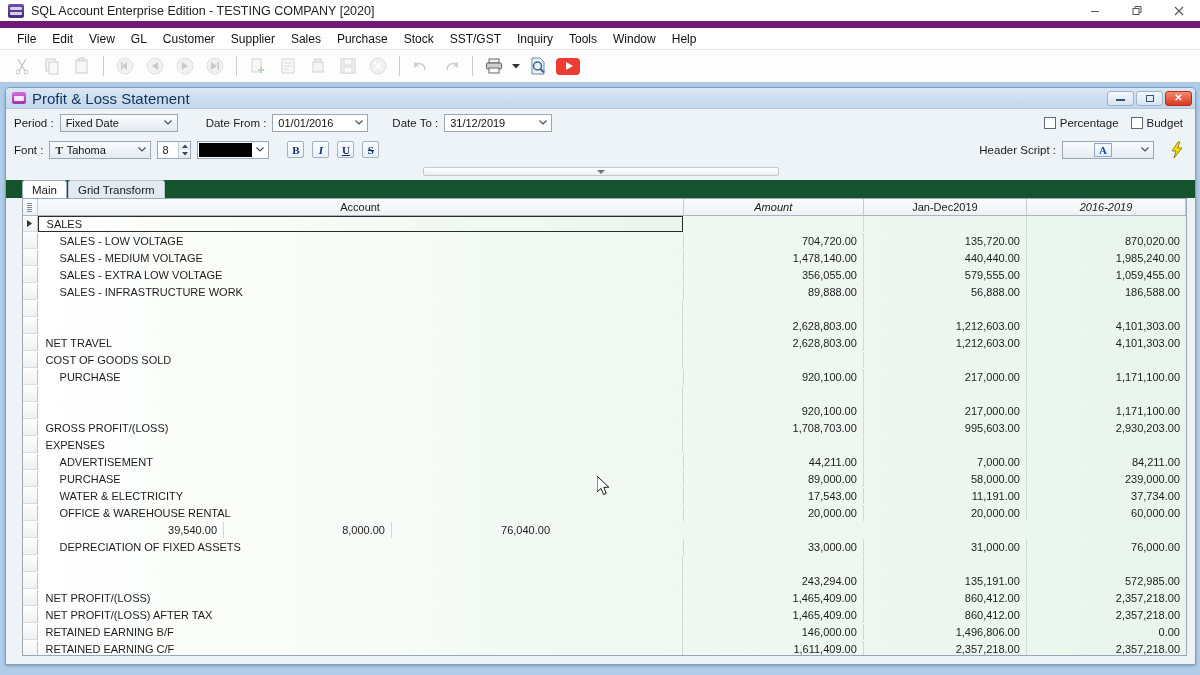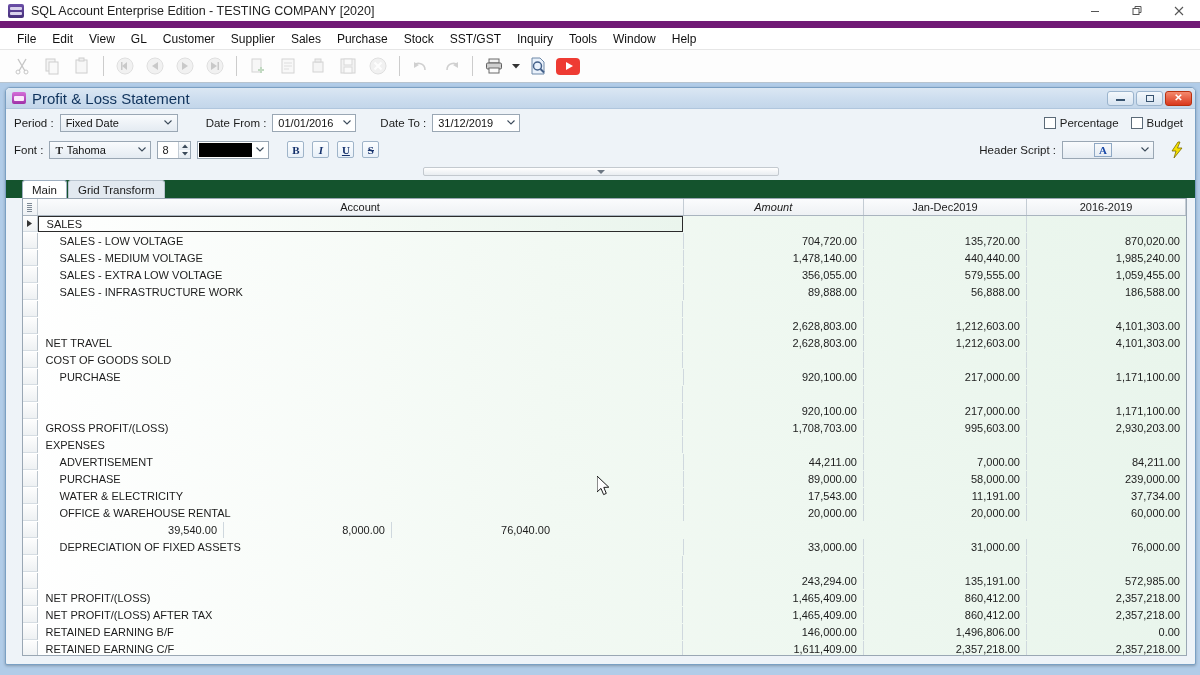--- a/index.html
+++ b/index.html
@@ -266,21 +266,21 @@
     overflow: hidden; white-space: nowrap;
   }
   .gh-ind { width: 15px; justify-content: center; }
   .gh-ind .grip {
     width: 5px; height: 9px;
     background: repeating-linear-gradient(to bottom, #7e8a96 0 1px, transparent 1px 2px);
   }
   .col-account { width: 666px; }
   .col-amount  { width: 186px; font-style: italic; }
   .col-jan     { width: 168px; }
-  .col-2016    { width: 164px; }
+  .col-2016    { width: 164px; font-style: italic; }
 
   .grid-body { flex: 1; position: relative; overflow: hidden; }
   .row {
     height: 17px; display: flex;
     font-size: 11px;
     background: linear-gradient(to right, #ffffff 0%, #f2f9f3 45%, #e9f5ec 100%);
     border-bottom: 1px solid transparent;
   }
   .row .cell {
     display: flex; align-items: center;
@@ -508,30 +508,30 @@
         <span class="lbl">Period :</span>
         <div class="combo" style="width:118px">
           <span class="cval">Fixed Date</span>
           <span class="chev">
               <svg width="8" height="5" viewBox="0 0 8 5">
                 <polyline points="0.5,0.5 4,4 7.5,0.5" fill="none" stroke="#3b4a5a" stroke-width="1.1"></polyline>
               </svg>
             </span>
         </div>
         <span class="lbl" style="margin-left:22px">Date From :</span>
-        <div class="combo white" style="width:84px">
+        <div class="combo white" style="width:96px">
           <span class="cval">01/01/2016</span>
           <span class="chev">
               <svg width="8" height="5" viewBox="0 0 8 5">
                 <polyline points="0.5,0.5 4,4 7.5,0.5" fill="none" stroke="#3b4a5a" stroke-width="1.1"></polyline>
               </svg>
             </span>
         </div>
         <span class="lbl" style="margin-left:18px">Date To :</span>
-        <div class="combo white" style="width:88px">
+        <div class="combo white" style="width:108px">
           <span class="cval">31/12/2019</span>
           <span class="chev">
               <svg width="8" height="5" viewBox="0 0 8 5">
                 <polyline points="0.5,0.5 4,4 7.5,0.5" fill="none" stroke="#3b4a5a" stroke-width="1.1"></polyline>
               </svg>
             </span>
         </div>
 
         <span class="spacer"></span>
 

